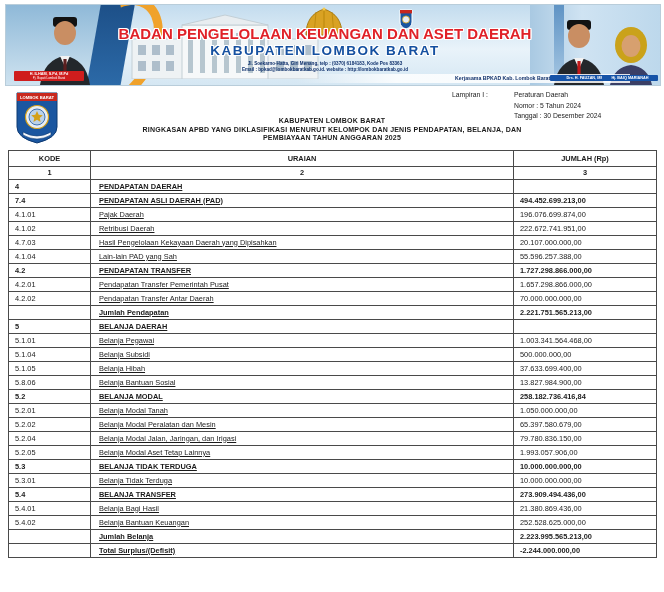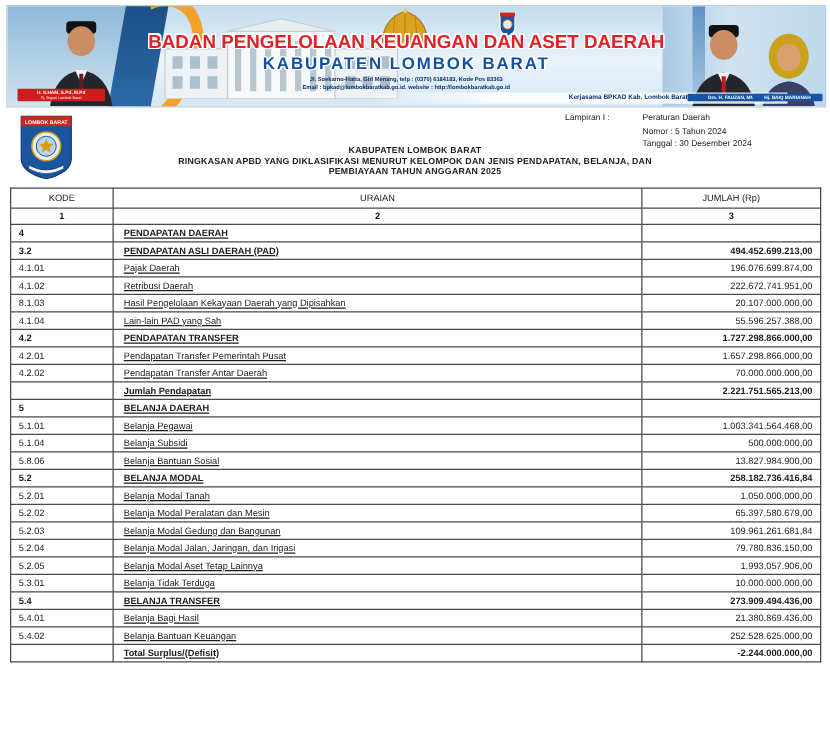--- a/index.html
+++ b/index.html
@@ -58,26 +58,26 @@
   .lampiran .lab{width:62px;}
   .doc-title{position:absolute;left:8px;top:117px;width:648px;text-align:center;
     font-size:7px;font-weight:700;line-height:8.7px;letter-spacing:.2px;color:#1b1b1b;}
   
   table.budget{position:absolute;left:8px;top:150px;width:648px;border-collapse:collapse;
     table-layout:fixed;font-size:7.4px;color:#1b1b1b;}
   .budget col.c-kode{width:82px;}
   .budget col.c-uraian{width:423px;}
   .budget col.c-jumlah{width:143px;}
   .budget th,.budget td{border:1px solid #4a4a4a;line-height:8px;overflow:hidden;white-space:nowrap;}
-  .budget thead th{text-align:center;font-weight:400;padding:3.5px 4px;}
+  .budget thead th{text-align:center;font-weight:700;padding:3.5px 4px;}
   .budget thead tr.numrow th{padding:2px 4px;font-weight:700;}
   .budget td{padding:2.5px 6px;}
   .budget td.kode{text-align:left;}
   .budget td.uraian{text-align:left;padding-left:8px;text-decoration:underline;}
-  .budget td.jumlah{text-align:right;}
+  .budget td.jumlah{text-align:left;}
   .budget tr.bold td{font-weight:700;}
 </style>
 </head>
 <body>
 
 <div class="banner">
   <div class="sky-left"></div>
   <div class="navy-wedge"></div>
   <div class="orange-arc"></div>
   <div class="photo-right-bg"></div>
@@ -210,39 +210,39 @@
     </tr>
   </thead>
   <tbody>
   <tr class="bold">
     <td class="kode">4</td>
     <td class="uraian">PENDAPATAN DAERAH</td>
     <td class="jumlah"></td>
   </tr>
 
   <tr class="bold">
-    <td class="kode">3.2</td>
+    <td class="kode">7.4</td>
     <td class="uraian">PENDAPATAN ASLI DAERAH (PAD)</td>
     <td class="jumlah">494.452.699.213,00</td>
   </tr>
 
   <tr>
     <td class="kode">4.1.01</td>
     <td class="uraian">Pajak Daerah</td>
     <td class="jumlah">196.076.699.874,00</td>
   </tr>
 
   <tr>
     <td class="kode">4.1.02</td>
     <td class="uraian">Retribusi Daerah</td>
     <td class="jumlah">222.672.741.951,00</td>
   </tr>
 
   <tr>
-    <td class="kode">8.1.03</td>
+    <td class="kode">4.7.03</td>
     <td class="uraian">Hasil Pengelolaan Kekayaan Daerah yang Dipisahkan</td>
     <td class="jumlah">20.107.000.000,00</td>
   </tr>
 
   <tr>
     <td class="kode">4.1.04</td>
     <td class="uraian">Lain-lain PAD yang Sah</td>
     <td class="jumlah">55.596.257.388,00</td>
   </tr>
 
@@ -283,20 +283,25 @@
     <td class="jumlah">1.003.341.564.468,00</td>
   </tr>
 
 
   <tr>
     <td class="kode">5.1.04</td>
     <td class="uraian">Belanja Subsidi</td>
     <td class="jumlah">500.000.000,00</td>
   </tr>
 
+  <tr>
+    <td class="kode">5.1.05</td>
+    <td class="uraian">Belanja Hibah</td>
+    <td class="jumlah">37.633.699.400,00</td>
+  </tr>
 
   <tr>
     <td class="kode">5.8.06</td>
     <td class="uraian">Belanja Bantuan Sosial</td>
     <td class="jumlah">13.827.984.900,00</td>
   </tr>
 
   <tr class="bold">
     <td class="kode">5.2</td>
     <td class="uraian">BELANJA MODAL</td>
@@ -308,38 +313,38 @@
     <td class="uraian">Belanja Modal Tanah</td>
     <td class="jumlah">1.050.000.000,00</td>
   </tr>
 
   <tr>
     <td class="kode">5.2.02</td>
     <td class="uraian">Belanja Modal Peralatan dan Mesin</td>
     <td class="jumlah">65.397.580.679,00</td>
   </tr>
 
-  <tr>
-    <td class="kode">5.2.03</td>
-    <td class="uraian">Belanja Modal Gedung dan Bangunan</td>
-    <td class="jumlah">109.961.261.681,84</td>
-  </tr>
 
   <tr>
     <td class="kode">5.2.04</td>
     <td class="uraian">Belanja Modal Jalan, Jaringan, dan Irigasi</td>
     <td class="jumlah">79.780.836.150,00</td>
   </tr>
 
   <tr>
     <td class="kode">5.2.05</td>
     <td class="uraian">Belanja Modal Aset Tetap Lainnya</td>
     <td class="jumlah">1.993.057.906,00</td>
   </tr>
 
+  <tr class="bold">
+    <td class="kode">5.3</td>
+    <td class="uraian">BELANJA TIDAK TERDUGA</td>
+    <td class="jumlah">10.000.000.000,00</td>
+  </tr>
 
   <tr>
     <td class="kode">5.3.01</td>
     <td class="uraian">Belanja Tidak Terduga</td>
     <td class="jumlah">10.000.000.000,00</td>
   </tr>
 
   <tr class="bold">
     <td class="kode">5.4</td>
     <td class="uraian">BELANJA TRANSFER</td>
@@ -351,20 +356,25 @@
     <td class="uraian">Belanja Bagi Hasil</td>
     <td class="jumlah">21.380.869.436,00</td>
   </tr>
 
   <tr>
     <td class="kode">5.4.02</td>
     <td class="uraian">Belanja Bantuan Keuangan</td>
     <td class="jumlah">252.528.625.000,00</td>
   </tr>
 
+  <tr class="bold">
+    <td class="kode"></td>
+    <td class="uraian">Jumlah Belanja</td>
+    <td class="jumlah">2.223.995.565.213,00</td>
+  </tr>
 
   <tr class="bold">
     <td class="kode"></td>
     <td class="uraian">Total Surplus/(Defisit)</td>
     <td class="jumlah">-2.244.000.000,00</td>
   </tr>
 
 </tbody>
 </table>
 

